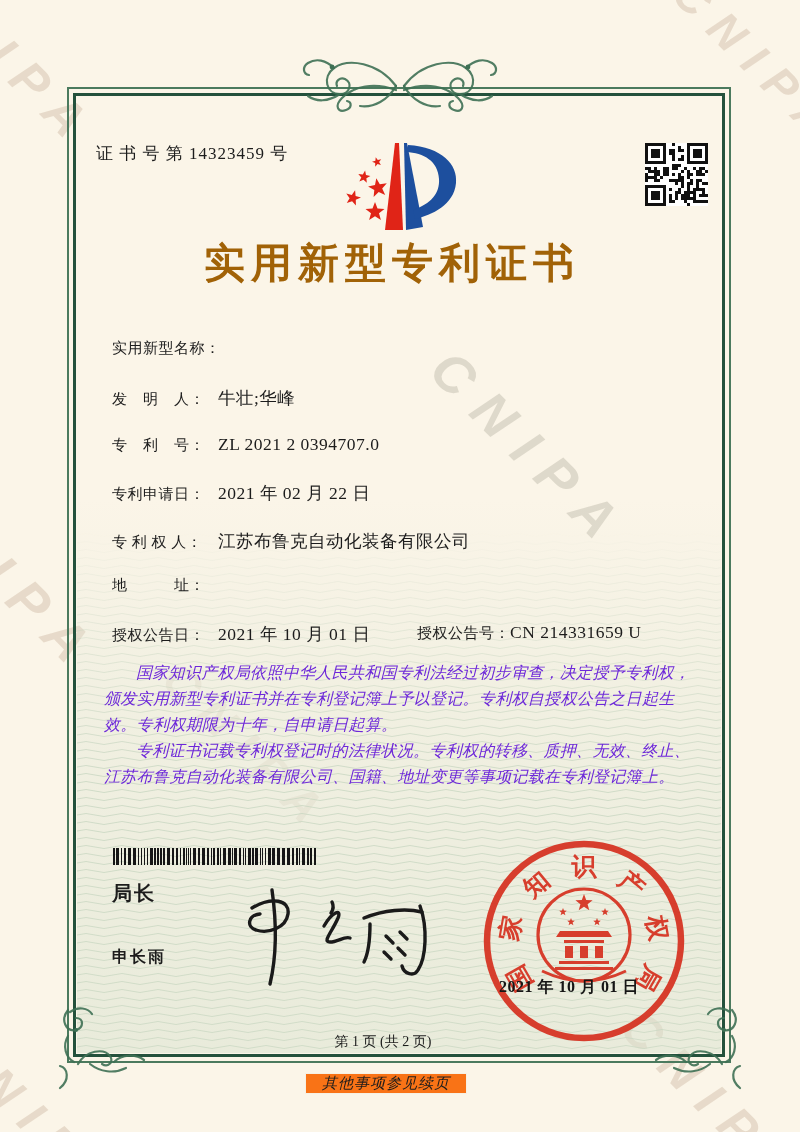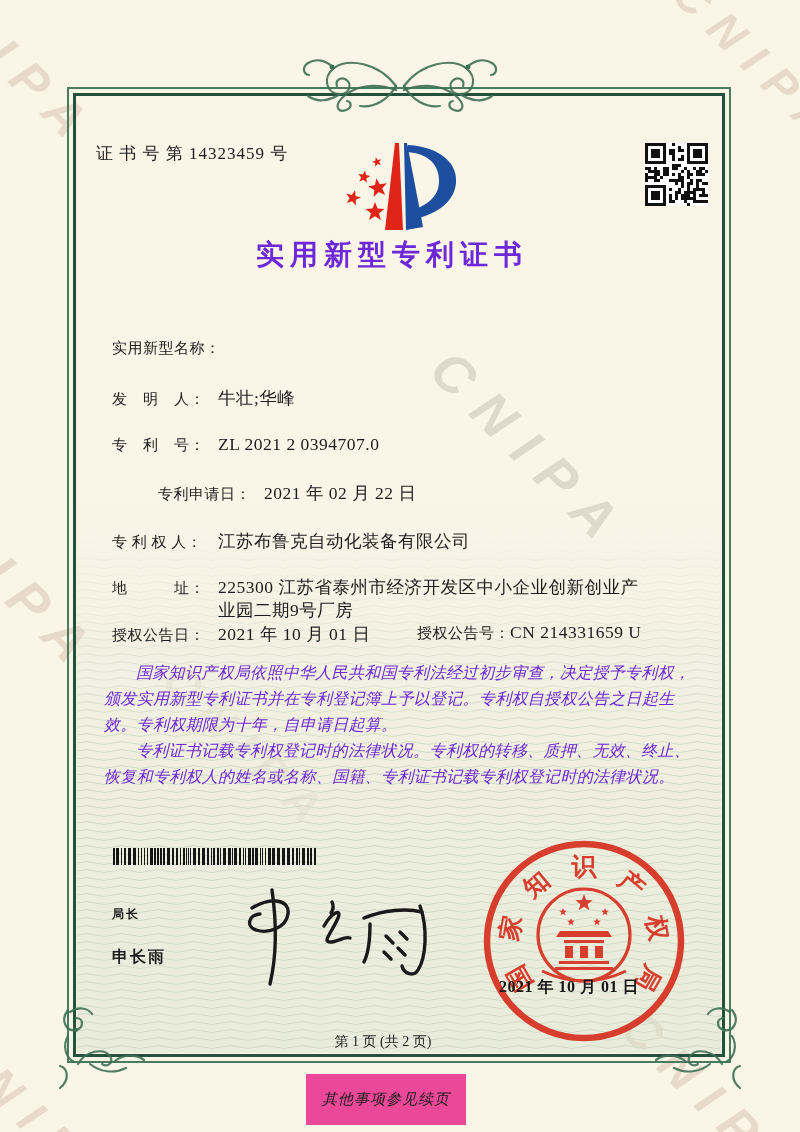--- a/index.html
+++ b/index.html
@@ -29,48 +29,48 @@
   #waves path{fill:none;stroke:#b5c9b2;stroke-width:1;}
   .tint{
     left:77px;top:97px;width:644px;height:956px;z-index:1;
     background:linear-gradient(180deg,rgba(234,238,226,0) 0%,rgba(234,238,226,0) 42%,rgba(224,231,214,.35) 62%,rgba(218,227,208,.55) 100%);
   }
   .ornament{z-index:3;}
   .ornament path{fill:none;stroke:#3e7054;stroke-width:2.2;stroke-linecap:round;opacity:.9;}
   .ornament circle{fill:#3e7054;}
   
   .cert-no{left:96px;top:142px;font-size:17px;letter-spacing:1px;z-index:4;}
-  .title{left:60px;top:236px;width:664px;text-align:center;font-size:28px;font-weight:700;letter-spacing:6px;z-index:4;color:#6d28d9;}
+  .title{left:60px;top:236px;width:664px;text-align:center;font-size:41px;font-weight:700;letter-spacing:6px;z-index:4;color:#a16207;}
   #logo{left:332px;top:131px;z-index:4;}
   #qr{left:645px;top:143px;z-index:4;}
   
   .frow{position:absolute;left:112px;display:flex;align-items:baseline;z-index:4;}
   .flabel{display:inline-block;width:106px;flex:0 0 106px;font-size:15px;letter-spacing:.5px;white-space:nowrap;}
   .fvalue{font-size:17.5px;letter-spacing:.5px;}
   .fvalue.wrap{width:432px;line-height:23px;}
   .grant{position:absolute;left:417px;top:622px;display:flex;align-items:baseline;z-index:4;}
   
   .paras{left:104px;top:660px;width:596px;z-index:4;}
   .paras p{margin:0;text-indent:2em;font-size:16px;line-height:26px;font-style:italic;color:#6d28d9;letter-spacing:.3px;}
   
   #barcode{left:113px;top:848px;z-index:4;}
-  .signoff-title{left:112px;top:906px;font-family:"Liberation Sans","DejaVu Sans",sans-serif;font-weight:600;font-size:12px;letter-spacing:2px;z-index:4;}
+  .signoff-title{left:112px;top:880px;font-family:"Liberation Sans","DejaVu Sans",sans-serif;font-weight:600;font-size:20px;letter-spacing:2px;z-index:4;}
   .signoff-name{left:112px;top:947px;font-family:"Liberation Sans","DejaVu Sans",sans-serif;font-weight:700;font-size:16px;letter-spacing:2px;z-index:4;}
   #signature{left:228px;top:884px;z-index:5;}
   #signature path{fill:none;stroke:#1a1a1a;stroke-width:3.4;stroke-linecap:round;stroke-linejoin:round;}
   
   #seal{left:479px;top:839px;z-index:5;opacity:.92;}
   #seal .ring{fill:none;stroke:#d6301f;stroke-width:6.5;}
   #seal text{fill:#d6301f;font-size:25px;font-weight:700;font-family:"Liberation Serif",serif;}
   #seal .emblem{fill:#d6301f;}
   #seal .emblem-line{fill:none;stroke:#d6301f;}
   .seal-date{left:488px;top:977px;width:162px;text-align:center;font-size:16px;font-weight:700;color:#151515;letter-spacing:.5px;z-index:6;}
   
   .page-info{left:60px;top:1033px;width:646px;text-align:center;font-size:14px;z-index:4;}
-  .continuation{left:306px;top:1074px;background:#ec4899;padding:16px 16px;font-size:15px;font-style:italic;letter-spacing:1px;z-index:4;box-shadow:0 0 0 1px rgba(0,0,0,.02);}
+  .continuation{left:306px;top:1074px;background:#f97316;padding:0 16px;font-size:15px;font-style:italic;letter-spacing:1px;z-index:4;box-shadow:0 0 0 1px rgba(0,0,0,.02);}
   svg{display:block;}
 </style>
 </head>
 <body>
 
 <div class="wm" style="left:-58px;top:-48px;font-size:50px;">CNIPA</div>
 <div class="wm" style="left:700px;top:-34px;font-size:46px;">CNIPA</div>
 <div class="wm gray" style="left:462px;top:338px;font-size:54px;">CNIPA</div>
 <div class="wm" style="left:-66px;top:462px;font-size:54px;">CNIPA</div>
 <div class="wm faint" style="left:190px;top:652px;font-size:46px;">CNIPA</div>
@@ -329,44 +329,43 @@
   <span class="flabel">实用新型名称：</span>
 </div>
 <div class="frow" style="top:386px;">
   <span class="flabel">发　明　人：</span>
   <span class="fvalue">牛壮;华峰</span>
 </div>
 <div class="frow" style="top:434px;">
   <span class="flabel">专　利　号：</span>
   <span class="fvalue">ZL 2021 2 0394707.0</span>
 </div>
-<div class="frow" style="top:481px;margin-left:46px;">
+<div class="frow" style="top:481px;">
   <span class="flabel">专利申请日：</span>
   <span class="fvalue">2021 年 02 月 22 日</span>
 </div>
 <div class="frow" style="top:529px;">
   <span class="flabel">专 利 权 人：</span>
   <span class="fvalue">江苏布鲁克自动化装备有限公司</span>
 </div>
 <div class="frow" style="top:576px;">
   <span class="flabel">地　　　址：</span>
-  <span class="fvalue wrap">225300 江苏省泰州市经济开发区中小企业创新创业产业园二期9号厂房</span>
 </div>
 <div class="frow" style="top:622px;">
   <span class="flabel">授权公告日：</span>
   <span class="fvalue">2021 年 10 月 01 日</span>
 </div>
 <div class="grant">
   <span class="flabel" style="width:auto;flex:none;">授权公告号：</span>
   <span class="fvalue">CN 214331659 U</span>
 </div>
 
 <div class="abs paras">
   <p>国家知识产权局依照中华人民共和国专利法经过初步审查，决定授予专利权，颁发实用新型专利证书并在专利登记簿上予以登记。专利权自授权公告之日起生效。专利权期限为十年，自申请日起算。</p>
-  <p>专利证书记载专利权登记时的法律状况。专利权的转移、质押、无效、终止、恢复和专利权人的姓名或名称、国籍、专利证书记载专利权登记时的法律状况。</p>
+  <p>专利证书记载专利权登记时的法律状况。专利权的转移、质押、无效、终止、江苏布鲁克自动化装备有限公司、国籍、地址变更等事项记载在专利登记簿上。</p>
 </div>
 
 <svg id="barcode" class="abs" width="206" height="17" viewBox="0 0 206 17" shape-rendering="crispEdges">
     <rect x="0" width="2" height="17" fill="#161616"></rect>
     <rect x="3" width="3" height="17" fill="#161616"></rect>
     <rect x="8" width="1" height="17" fill="#161616"></rect>
     <rect x="11" width="2" height="17" fill="#161616"></rect>
     <rect x="15" width="3" height="17" fill="#161616"></rect>
     <rect x="20" width="3" height="17" fill="#161616"></rect>
     <rect x="25" width="1" height="17" fill="#161616"></rect>

